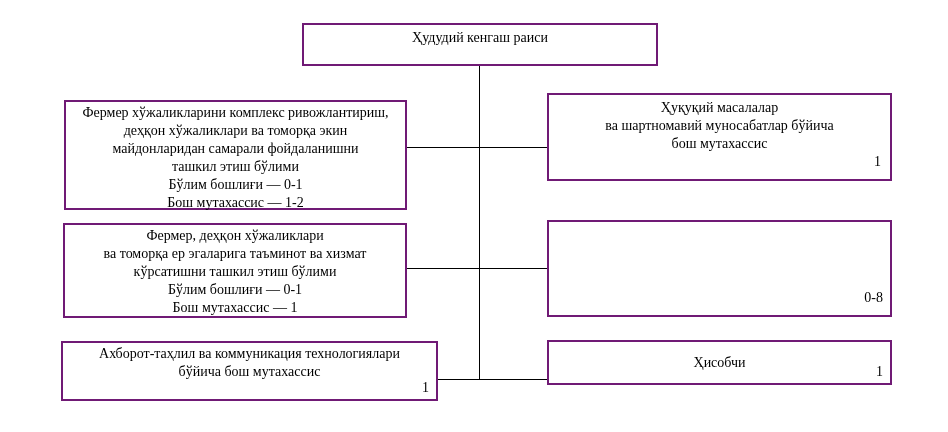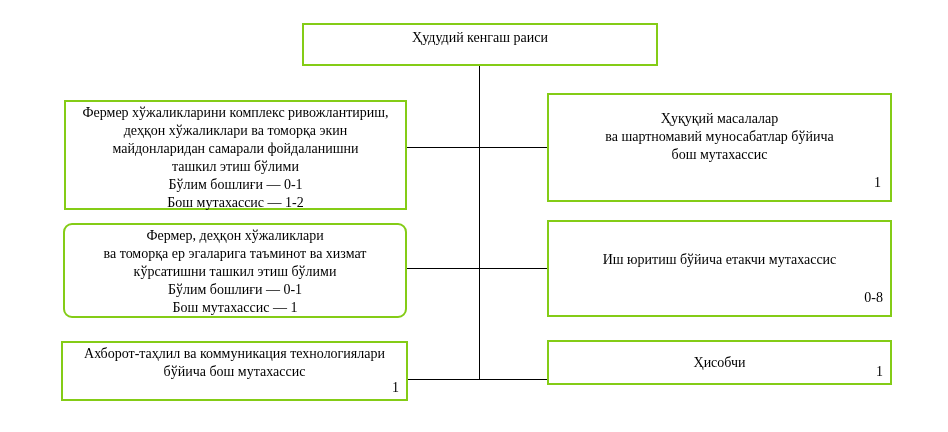--- a/index.html
+++ b/index.html
@@ -12,21 +12,21 @@
     width: 948px;
     height: 432px;
     background: #ffffff;
     font-family: "Liberation Serif", "DejaVu Serif", serif;
     color: #000000;
     overflow: hidden;
   }
   .box {
     position: absolute;
     box-sizing: border-box;
-    border: 2px solid #84cc16;
+    border: 2px solid #701a75;
     background: #ffffff;
     text-align: center;
     font-size: 14px;
     line-height: 18px;
   }
   .box .lines {
     white-space: pre-line;
   }
   .top-align {
     padding-top: 2px;
@@ -62,43 +62,42 @@
 
   <div class="box top-align" style="left:64px; top:100px; width:343px; height:110px;">
     <div class="lines">Фермер хўжаликларини комплекс ривожлантириш,
 деҳқон хўжаликлари ва томорқа экин
 майдонларидан самарали фойдаланишни
 ташкил этиш бўлими
 Бўлим бошлиғи — 0-1
 Бош мутахассис — 1-2</div>
   </div>
 
-  <div class="box top-align" style="left:63px; top:223px; width:344px; height:95px;border-radius:9px;">
+  <div class="box top-align" style="left:63px; top:223px; width:344px; height:95px;">
     <div class="lines">Фермер, деҳқон хўжаликлари
 ва томорқа ер эгаларига таъминот ва хизмат
 кўрсатишни ташкил этиш бўлими
 Бўлим бошлиғи — 0-1
 Бош мутахассис — 1</div>
   </div>
 
-  <div class="box top-align" style="left:61px; top:341px; width:347px; height:60px;">
+  <div class="box top-align" style="left:61px; top:341px; width:377px; height:60px;">
     <div class="lines">Ахборот-таҳлил ва коммуникация технологиялари
 бўйича бош мутахассис</div>
     <div class="count" style="right:7px; bottom:3px;">1</div>
   </div>
 
-  <div class="box v-center" style="left:547px; top:93px; width:345px; height:109px; padding-bottom:22px;">
+  <div class="box v-center" style="left:547px; top:93px; width:345px; height:88px; padding-bottom:22px;">
     <div class="lines">Ҳуқуқий масалалар
 ва шартномавий муносабатлар бўйича
 бош мутахассис</div>
     <div class="count" style="right:9px; bottom:9px;">1</div>
   </div>
 
   <div class="box v-center" style="left:547px; top:220px; width:345px; height:97px; padding-bottom:18px;">
-    <div class="lines">Иш юритиш бўйича етакчи мутахассис</div>
     <div class="count" style="right:7px; bottom:9px;">0-8</div>
   </div>
 
   <div class="box v-center" style="left:547px; top:340px; width:345px; height:45px;">
     <div class="lines">Ҳисобчи</div>
     <div class="count" style="right:7px; bottom:3px;">1</div>
   </div>
 
 </div>
 

